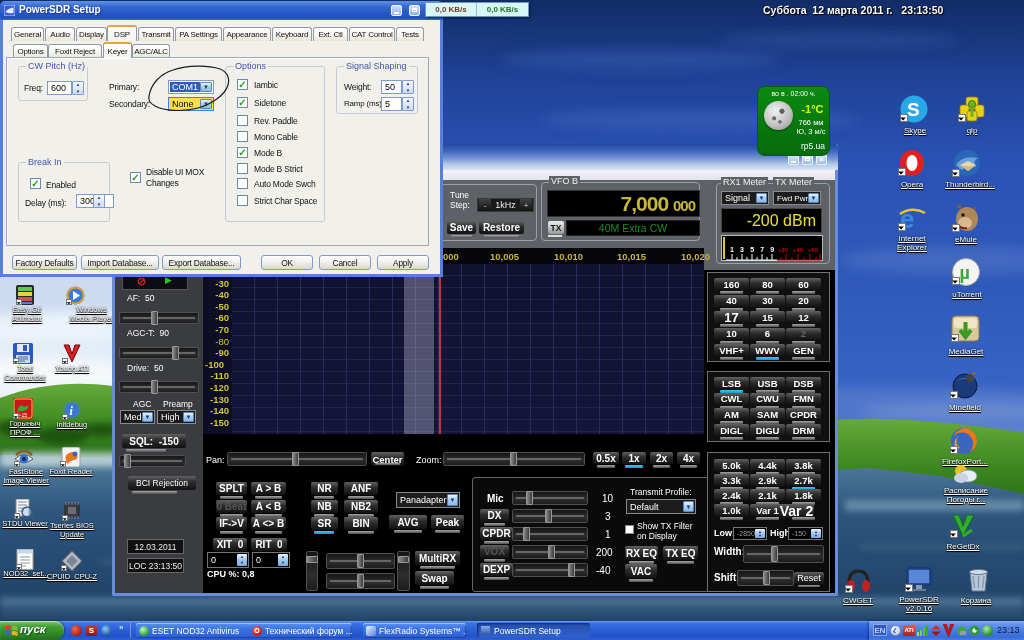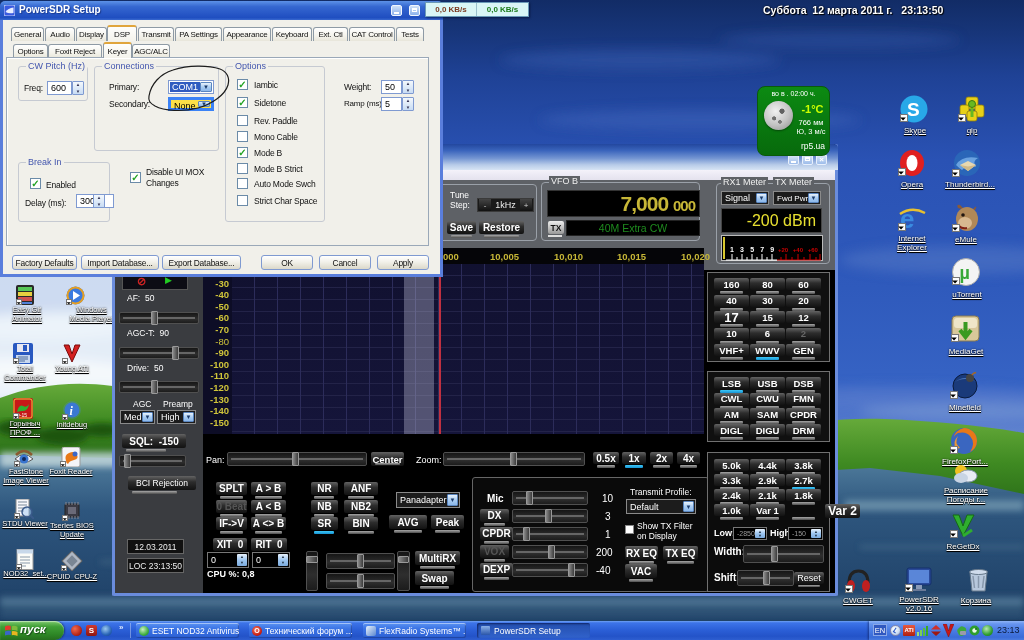--- a/index.html
+++ b/index.html
@@ -390,21 +390,21 @@
     linear-gradient(#111130,#15153a)"></div>
   <div class="a" style="left:201px;top:0;width:30px;height:170px;background:rgba(205,205,228,.34)"></div>
   <div class="a" style="left:236px;top:0;width:2px;height:170px;background:#c03040"></div>
   <span class="a" style="left:2px;top:14.6px;width:24px;text-align:right;color:#cfc43a;font-size:9.5px;font-weight:bold;line-height:10px">-30</span>
       <span class="a" style="left:2px;top:26.2px;width:24px;text-align:right;color:#cfc43a;font-size:9.5px;font-weight:bold;line-height:10px">-40</span>
       <span class="a" style="left:2px;top:37.8px;width:24px;text-align:right;color:#cfc43a;font-size:9.5px;font-weight:bold;line-height:10px">-50</span>
       <span class="a" style="left:2px;top:49.4px;width:24px;text-align:right;color:#cfc43a;font-size:9.5px;font-weight:bold;line-height:10px">-60</span>
       <span class="a" style="left:2px;top:61.0px;width:24px;text-align:right;color:#cfc43a;font-size:9.5px;font-weight:bold;line-height:10px">-70</span>
       <span class="a" style="left:2px;top:72.6px;width:24px;text-align:right;color:#cfc43a;font-size:9.5px;font-weight:normal;line-height:10px">-80</span>
       <span class="a" style="left:2px;top:84.2px;width:24px;text-align:right;color:#cfc43a;font-size:9.5px;font-weight:bold;line-height:10px">-90</span>
-      <span class="a" style="left:2px;top:95.8px;width:24px;text-align:right;color:#cfc43a;font-size:9.5px;font-weight:bold;line-height:10px">-100</span>
+      <span class="a" style="left:2px;top:95.8px;width:24px;color:#cfc43a;font-size:9.5px;font-weight:bold;line-height:10px">-100</span>
       <span class="a" style="left:2px;top:107.4px;width:24px;text-align:right;color:#cfc43a;font-size:9.5px;font-weight:bold;line-height:10px">-110</span>
       <span class="a" style="left:2px;top:119.0px;width:24px;text-align:right;color:#cfc43a;font-size:9.5px;font-weight:bold;line-height:10px">-120</span>
       <span class="a" style="left:2px;top:130.6px;width:24px;text-align:right;color:#cfc43a;font-size:9.5px;font-weight:bold;line-height:10px">-130</span>
       <span class="a" style="left:2px;top:142.2px;width:24px;text-align:right;color:#cfc43a;font-size:9.5px;font-weight:bold;line-height:10px">-140</span>
       <span class="a" style="left:2px;top:153.8px;width:24px;text-align:right;color:#cfc43a;font-size:9.5px;font-weight:bold;line-height:10px">-150</span>
  </div>
 
  <div class="a" style="left:0;top:36px;width:88px;height:413px;background:#3a3c40">
   <div class="a" style="left:7px;top:92px;width:66px;height:18px;background:#0c0c14;border:1px solid #555">
     <span class="a" style="left:14px;top:2px;color:#c22;font-size:11px;font-weight:bold">⊘</span>
@@ -643,21 +643,21 @@
 <div class="b" style="left:599px;top:345.0px;width:35px;height:12px;font-size:9.5px">2.4k</div>
     <div class="u" style="left:605px;top:358.0px;width:23px"></div>
     <div class="b" style="left:635px;top:345.0px;width:35px;height:12px;font-size:9.5px">2.1k</div>
     <div class="u" style="left:641px;top:358.0px;width:23px"></div>
     <div class="b" style="left:671px;top:345.0px;width:35px;height:12px;font-size:9.5px">1.8k</div>
     <div class="u" style="left:677px;top:358.0px;width:23px"></div>
 <div class="b" style="left:599px;top:360.0px;width:35px;height:12px;font-size:9.5px">1.0k</div>
     <div class="u" style="left:605px;top:373.0px;width:23px"></div>
     <div class="b" style="left:635px;top:360.0px;width:35px;height:12px;font-size:9.5px">Var 1</div>
     <div class="u" style="left:641px;top:373.0px;width:23px"></div>
-    <div class="b" style="left:710px;top:360.0px;width:35px;height:14px;font-size:12px">Var 2</div>
+    <div class="b" style="left:664px;top:360.0px;width:35px;height:14px;font-size:14px">Var 2</div>
     <div class="u" style="left:677px;top:373.0px;width:23px"></div>
 
  <div class="wt" style="left:599px;top:384px;font-weight:bold;font-size:9px">Low:</div>
  <div class="mspin" style="left:618px;top:383px;width:34px;height:13px;color:#999;font-size:7px">-2850<div class="msar">
         <span>▲</span>
         <span>▼</span>
       </div></div>
  <div class="wt" style="left:655px;top:384px;font-weight:bold;font-size:9px">High</div>
  <div class="mspin" style="left:673px;top:383px;width:35px;height:13px;color:#999;font-size:7px">-150<div class="msar">
         <span>▲</span>
@@ -727,30 +727,27 @@
 
   <div class="a" style="left:6px;top:37px;width:423px;height:189px;background:#f1f0ea;border:1px solid #9aa8b8;box-shadow:1px 1px 0 #fff inset"></div>
 
   <div class="gb" style="left:18px;top:46px;width:70px;height:35px">
         <div class="gl">CW Pitch (Hz)</div>
       </div>
   <div class="dt" style="left:24px;top:63px">Freq:</div>
   <div class="din" style="left:47px;top:61px;width:25px;height:14px">600</div>
   <div class="dspin" style="left:72px;top:61px;height:14px"></div>
 
-  <div class="gb" style="left:94px;top:46px;width:125px;height:85px">
-        <div class="gl">Connections</div>
-      </div>
   <div class="dt" style="left:109px;top:62px">Primary:</div>
   <div class="a" style="left:168px;top:60px;width:46px;height:14px;background:#fff;border:1px solid #7f9ad1">
         <div class="a" style="left:1px;top:1px;width:30px;height:10px;background:#2f5bc0;color:#fff;font-size:9px;padding-left:2px">COM1</div>
         <div class="car" style="width:12px">▼</div>
       </div>
   <div class="dt" style="left:109px;top:79px">Secondary:</div>
-  <div class="a" style="left:168px;top:77px;width:46px;height:14px;background:#fde047;border:3px solid #3b82f6">
+  <div class="a" style="left:168px;top:77px;width:46px;height:14px;background:#fde047;border:1px solid #3b82f6">
         <div class="a" style="left:3px;top:1px;font-size:9px;color:#000">None</div>
         <div class="car" style="width:12px">▼</div>
       </div>
 
   <div class="gb" style="left:225px;top:46px;width:100px;height:156px">
         <div class="gl">Options</div>
       </div>
   <div class="cb" style="left:237px;top:59px">✓</div>
       <div class="dt" style="left:254px;top:60px">Iambic</div>
   <div class="cb" style="left:237px;top:77px">✓</div>
@@ -761,20 +758,23 @@
       <div class="dt" style="left:254px;top:112px">Mono Cable</div>
   <div class="cb" style="left:237px;top:127px">✓</div>
       <div class="dt" style="left:254px;top:128px">Mode B</div>
   <div class="cb" style="left:237px;top:143px"></div>
       <div class="dt" style="left:254px;top:144px">Mode B Strict</div>
   <div class="cb" style="left:237px;top:158px"></div>
       <div class="dt" style="left:254px;top:159px">Auto Mode Swch</div>
   <div class="cb" style="left:237px;top:175px"></div>
       <div class="dt" style="left:254px;top:176px">Strict Char Space</div>
 
+  <div class="gb" style="left:336px;top:46px;width:82px;height:48px">
+        <div class="gl">Signal Shaping</div>
+      </div>
   <div class="dt" style="left:344px;top:62px">Weight:</div>
   <div class="din" style="left:381px;top:60px;width:21px;height:14px">50</div>
   <div class="dspin" style="left:402px;top:60px;height:14px"></div>
   <div class="dt" style="left:344px;top:79px;font-size:8px">Ramp (ms):</div>
   <div class="din" style="left:381px;top:77px;width:21px;height:14px">5</div>
   <div class="dspin" style="left:402px;top:77px;height:14px"></div>
 
   <div class="gb" style="left:18px;top:142px;width:92px;height:60px">
         <div class="gl">Break In</div>
       </div>
@@ -811,21 +811,21 @@
   </svg>
   <span class="a" style="left:20px;top:2px;font-size:11.5px;font-weight:bold;font-style:italic;color:#fff;text-shadow:1px 1px 1px #1a4a1a">пуск</span>
  </div>
 
  <div class="a" style="left:71px;top:4px;width:11px;height:11px;border-radius:50%;background:radial-gradient(circle at 35% 35%,#f06a50,#b01e10 70%,#701008)"></div>
  <div class="a" style="left:86px;top:4px;width:11px;height:11px;background:linear-gradient(#d03a30,#901510);border-radius:2px;color:#fff;font-size:8px;font-weight:bold;text-align:center;line-height:11px">S</div>
  <div class="a" style="left:101px;top:4px;width:11px;height:11px;border-radius:50%;background:radial-gradient(circle at 40% 35%,#9ac8f0,#2a66b8 60%,#123a78)"></div>
  <div class="a" style="left:119px;top:2px;color:#dce8fc;font-size:8px;font-weight:bold">»</div>
  <div class="a" style="left:130px;top:2px;width:1px;height:15px;background:rgba(255,255,255,.35)"></div>
 
- <div class="a" style="left:136px;top:2px;width:103px;height:15px;border-radius:2px;background:linear-gradient(#5b93f2,#3a72e4 40%,#2c60d4);box-shadow:inset 0 1px 0 rgba(255,255,255,.45),inset -1px -1px 1px rgba(0,0,40,.3);color:#fff;font-size:8.5px;display:flex;align-items:center;white-space:nowrap;overflow:hidden">
+ <div class="a" style="left:136px;top:2px;width:125px;height:15px;border-radius:2px;background:linear-gradient(#5b93f2,#3a72e4 40%,#2c60d4);box-shadow:inset 0 1px 0 rgba(255,255,255,.45),inset -1px -1px 1px rgba(0,0,40,.3);color:#fff;font-size:8.5px;display:flex;align-items:center;white-space:nowrap;overflow:hidden">
   <div style="width:10px;height:10px;border-radius:50%;background:radial-gradient(circle at 38% 35%,#c8f0c0,#3fae3f 60%,#1d7a1d);margin:0 3px 0 3px;flex:none"></div>ESET NOD32 Antivirus</div>
  <div class="a" style="left:249px;top:2px;width:103px;height:15px;border-radius:2px;background:linear-gradient(#5b93f2,#3a72e4 40%,#2c60d4);box-shadow:inset 0 1px 0 rgba(255,255,255,.45),inset -1px -1px 1px rgba(0,0,40,.3);color:#fff;font-size:8.5px;display:flex;align-items:center;white-space:nowrap;overflow:hidden">
   <div style="width:10px;height:10px;border-radius:50%;background:radial-gradient(circle at 40% 35%,#f07a68,#c81e10 65%,#8a0e06);margin:0 3px 0 3px;flex:none;color:#fff;font-size:7px;font-weight:bold;text-align:center;line-height:10px">O</div>Технический форум ...</div>
  <div class="a" style="left:363px;top:2px;width:103px;height:15px;border-radius:2px;background:linear-gradient(#5b93f2,#3a72e4 40%,#2c60d4);box-shadow:inset 0 1px 0 rgba(255,255,255,.45),inset -1px -1px 1px rgba(0,0,40,.3);color:#fff;font-size:8.5px;display:flex;align-items:center;white-space:nowrap;overflow:hidden">
   <div style="width:10px;height:10px;background:linear-gradient(135deg,#e8f2fc,#5a86d0);border-radius:2px;margin:0 3px 0 3px;flex:none"></div>FlexRadio Systems™ ...</div>
  <div class="a" style="left:477px;top:2px;width:113px;height:15px;border-radius:2px;background:linear-gradient(#234fae,#2a58bc 50%,#3162cc);box-shadow:inset 1px 1px 2px rgba(0,0,40,.55);color:#fff;font-size:8.5px;display:flex;align-items:center;white-space:nowrap;overflow:hidden">
   <div style="width:9px;height:9px;background:linear-gradient(#8ab0e8,#2a55a8);border-radius:1px;margin:0 4px 0 4px;flex:none"></div>PowerSDR Setup</div>
 
  <div class="a" style="left:869px;top:0;width:155px;height:19px;background:linear-gradient(#8fb4f6,#6795ee 15%,#4a7ce4 50%,#3a6cd8 85%,#4a7ce0);box-shadow:-1px 0 2px rgba(0,0,30,.4)">
   <div class="a" style="left:4px;top:3px;width:14px;height:12px;background:#3058c0;color:#fff;font-size:7.5px;text-align:center;line-height:12px;border:1px solid #89a8e8">EN</div>

